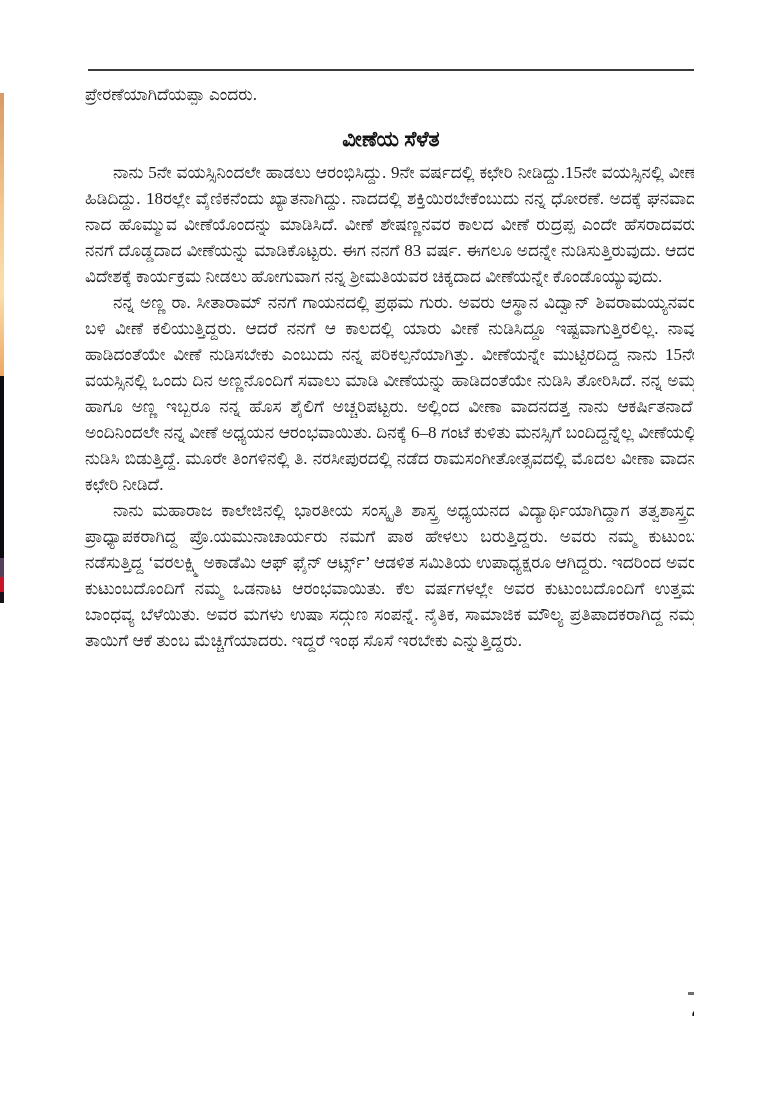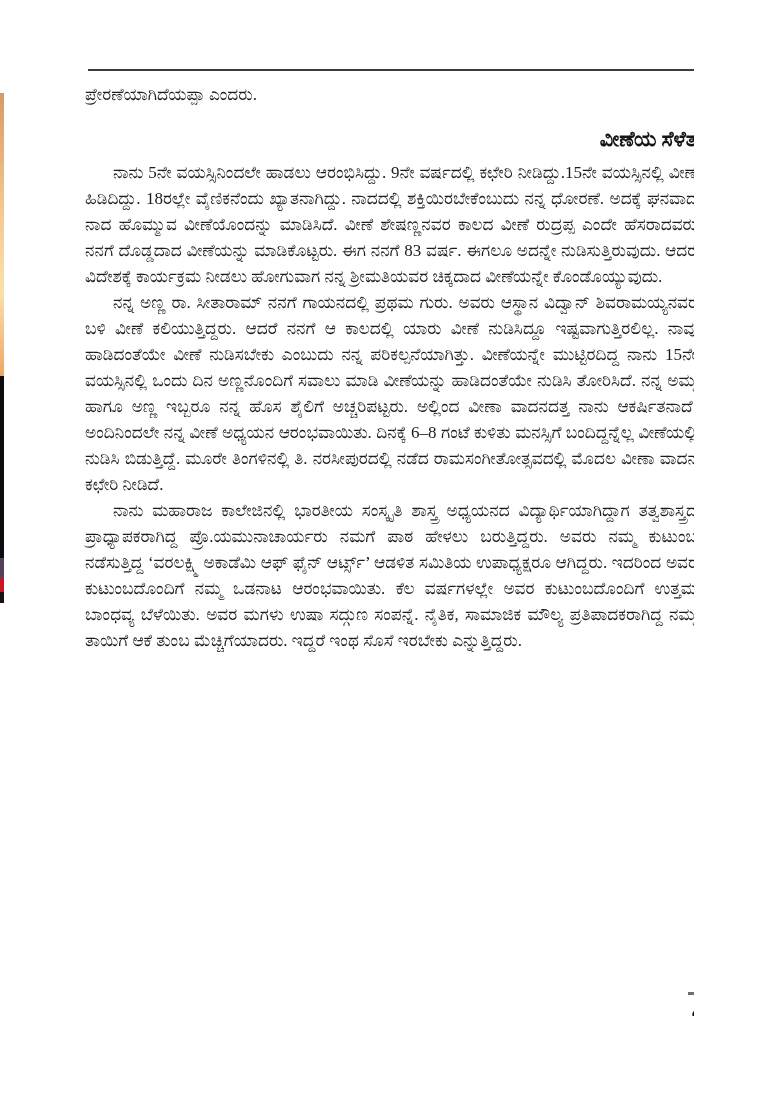--- a/index.html
+++ b/index.html
@@ -29,21 +29,21 @@
     color:#1c1c1c;
     font-size:17px;line-height:26px;
     text-align:justify;
   }
   .article p{margin:0;text-indent:28px;}
   .article p.cont{text-indent:0;}
   .article h2{
     margin:17px 0 7px 0;
     font-size:21px;line-height:28px;
     font-weight:bold;color:#141414;
-    text-align:right;
+    text-align:center;
   }
   
   .masthead{
     position:absolute;left:688px;top:993px;
     transform:rotate(-90deg);transform-origin:0 0;
     white-space:nowrap;
     font-family:"Liberation Sans", sans-serif;
   }
   .masthead .title{
     font-size:27px;font-weight:bold;color:#e41311;

